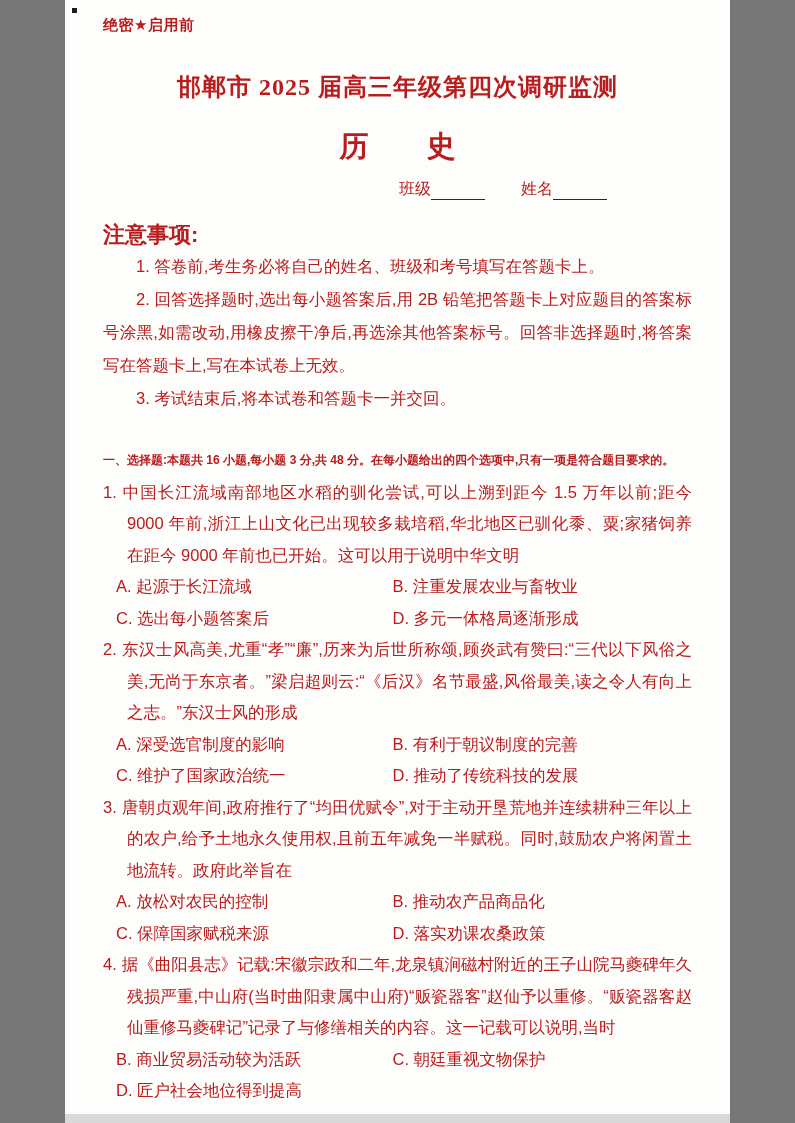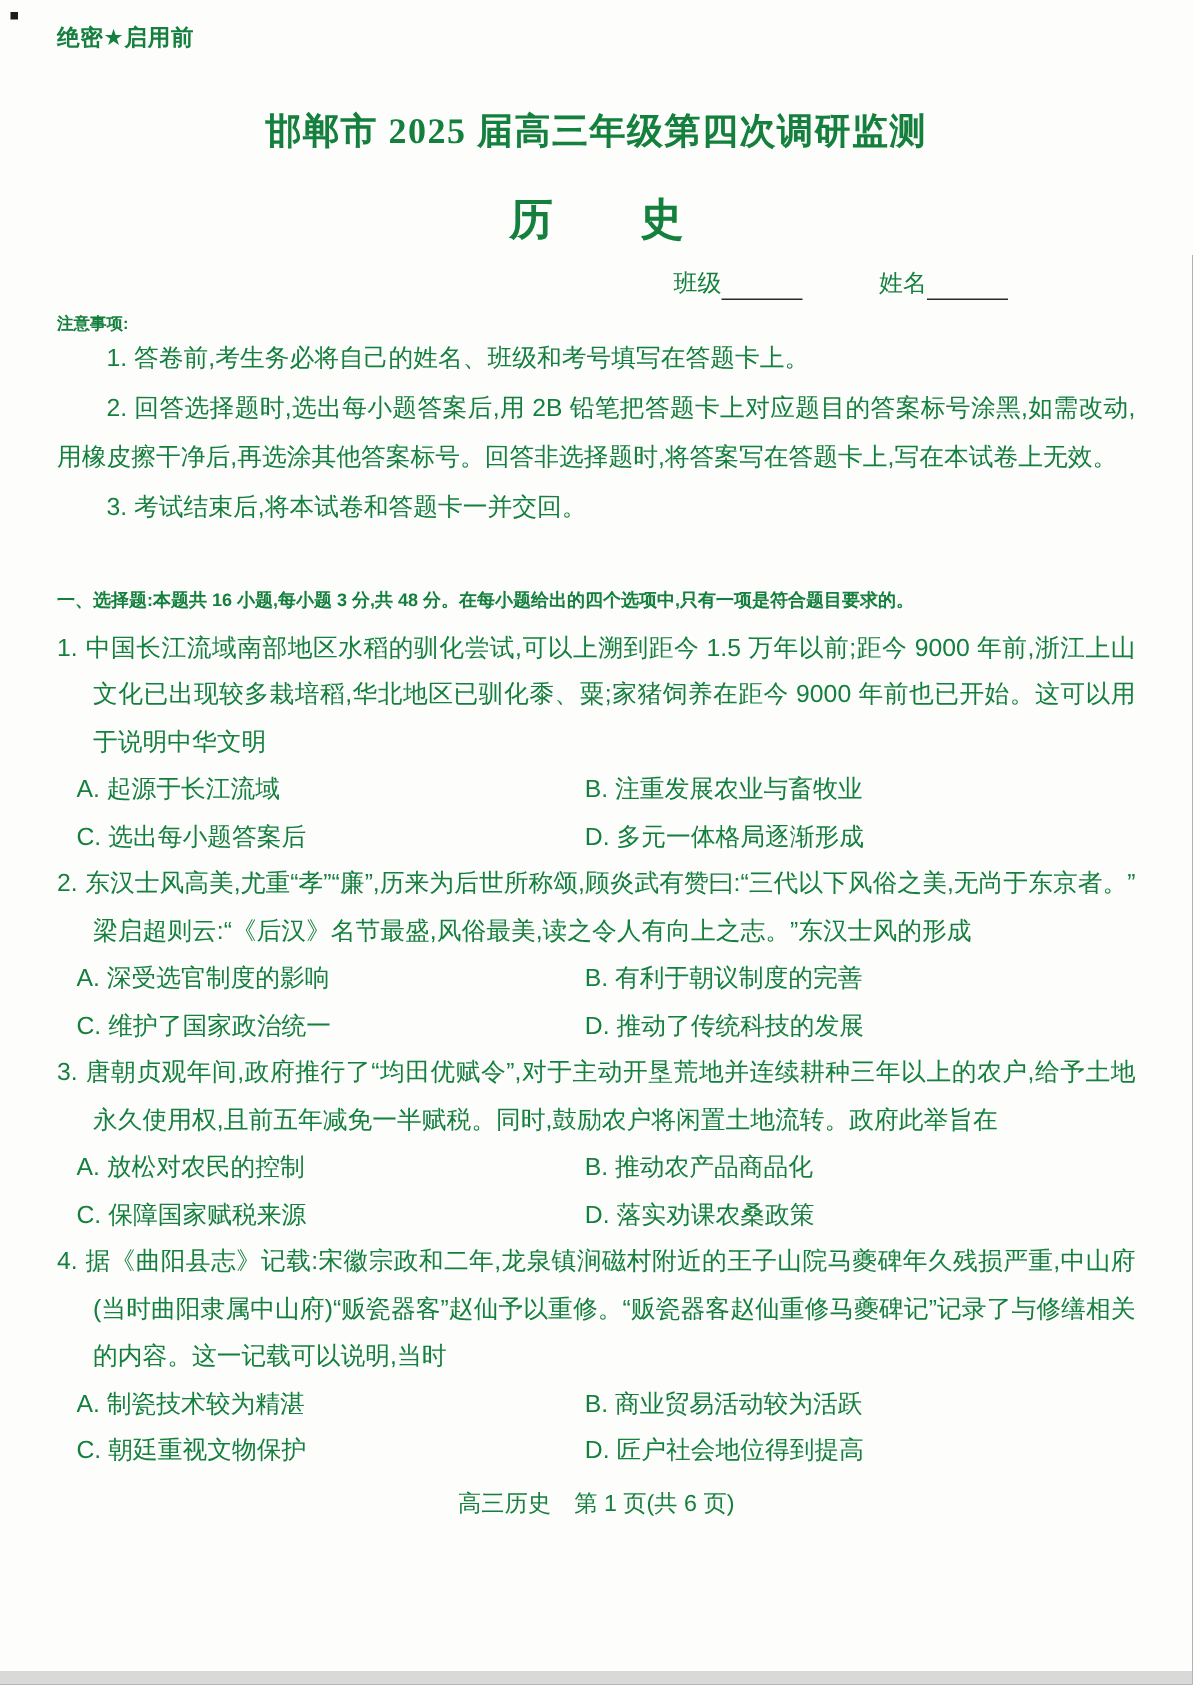--- a/index.html
+++ b/index.html
@@ -1,22 +1,22 @@
 <!DOCTYPE html>
 <html lang="zh"><head>
 <meta charset="utf-8">
 <style>
   html, body { margin: 0; padding: 0; background: #777; }
   .page {
     position: relative;
-    width: 795px;
+    width: 665px;
     height: 1123px;
     margin: 0 auto;
     background: #fdfdfc;
-    color: #15803d;
+    color: #b91c1c;
     font-family: "Liberation Sans", "DejaVu Sans", sans-serif;
     overflow: hidden;
   }
   .content { padding: 16px 38px 0 38px; }
 
   .secret {
     font-size: 15px;
     font-weight: bold;
     letter-spacing: 0.5px;
   }
@@ -33,35 +33,35 @@
     font-size: 29px;
     font-weight: bold;
     margin-top: 24px;
     font-family: Liberation Mono, monospace;
   }
   .class-row {
     display: flex;
     justify-content: flex-end;
     align-items: flex-end;
     padding-right: 85px;
-    gap: 51px;
+    gap: 36px;
     font-size: 16px;
     margin-top: 12px;
   }
   .field { display: flex; align-items: flex-end; }
   .blank {
     display: inline-block;
     width: 54px;
     border-bottom: 1.5px solid #2a2a2a;
     height: 18px;
   }
   .notice-head {
-    font-size: 11px;
+    font-size: 22px;
     font-weight: bold;
-    margin-top: 8px;
+    margin-top: 20px;
   }
   .inst {
     font-size: 16.5px;
     line-height: 33px;
     text-align: justify;
     text-indent: 2em;
     margin: 0;
   }
   .section-head {
     font-size: 12px;
@@ -167,21 +167,20 @@
         <span class="opt">A. 放松对农民的控制</span>
         <span class="opt">B. 推动农产品商品化</span>
         <span class="opt">C. 保障国家赋税来源</span>
         <span class="opt">D. 落实劝课农桑政策</span>
       </div>
     </div>
 
     <div class="question">
       <p class="stem"><span class="qnum">4.</span><span>据《曲阳县志》记载:宋徽宗政和二年,龙泉镇涧磁村附近的王子山院马夔碑年久残损严重,中山府(当时曲阳隶属中山府)“贩瓷器客”赵仙予以重修。“贩瓷器客赵仙重修马夔碑记”记录了与修缮相关的内容。这一记载可以说明,当时</span></p>
       <div class="options">
-        <span class="opt">A. 制瓷技术较为精湛</span>
         <span class="opt">B. 商业贸易活动较为活跃</span>
         <span class="opt">C. 朝廷重视文物保护</span>
         <span class="opt">D. 匠户社会地位得到提高</span>
       </div>
     </div>
 
     <div class="footer">高三历史　第 1 页(共 6 页)</div>
   </div>
 
   <div class="scan-band"></div>

